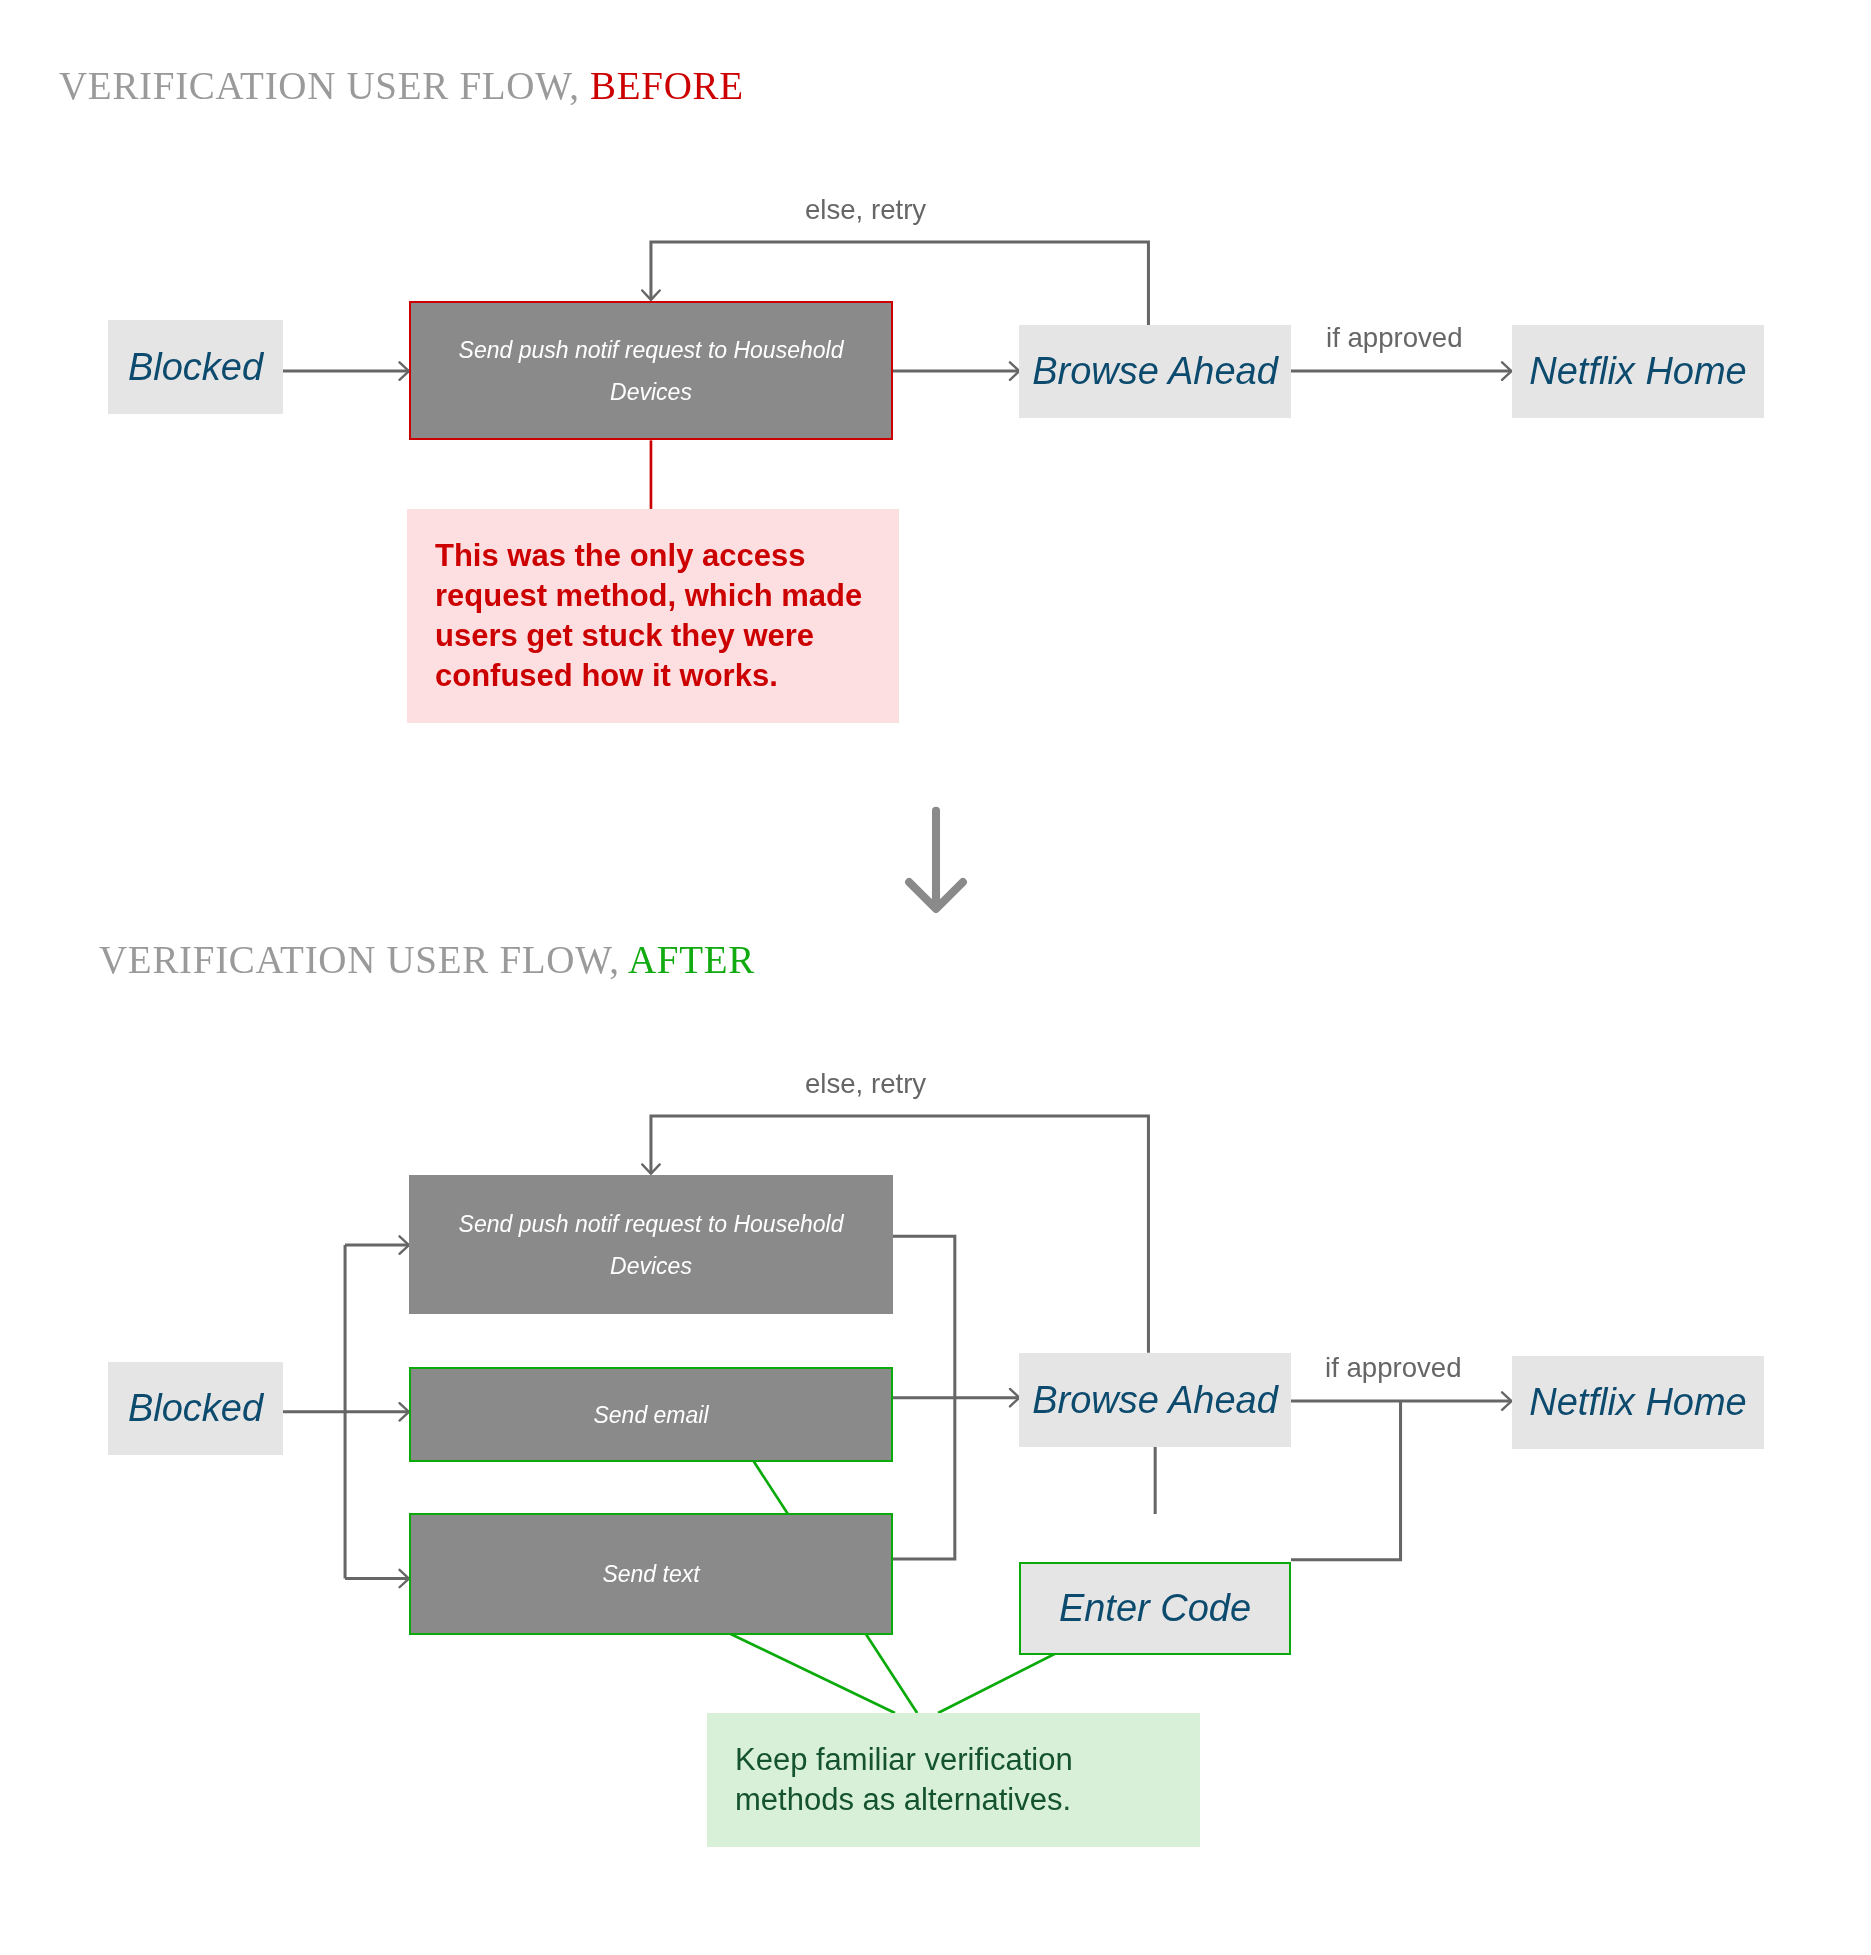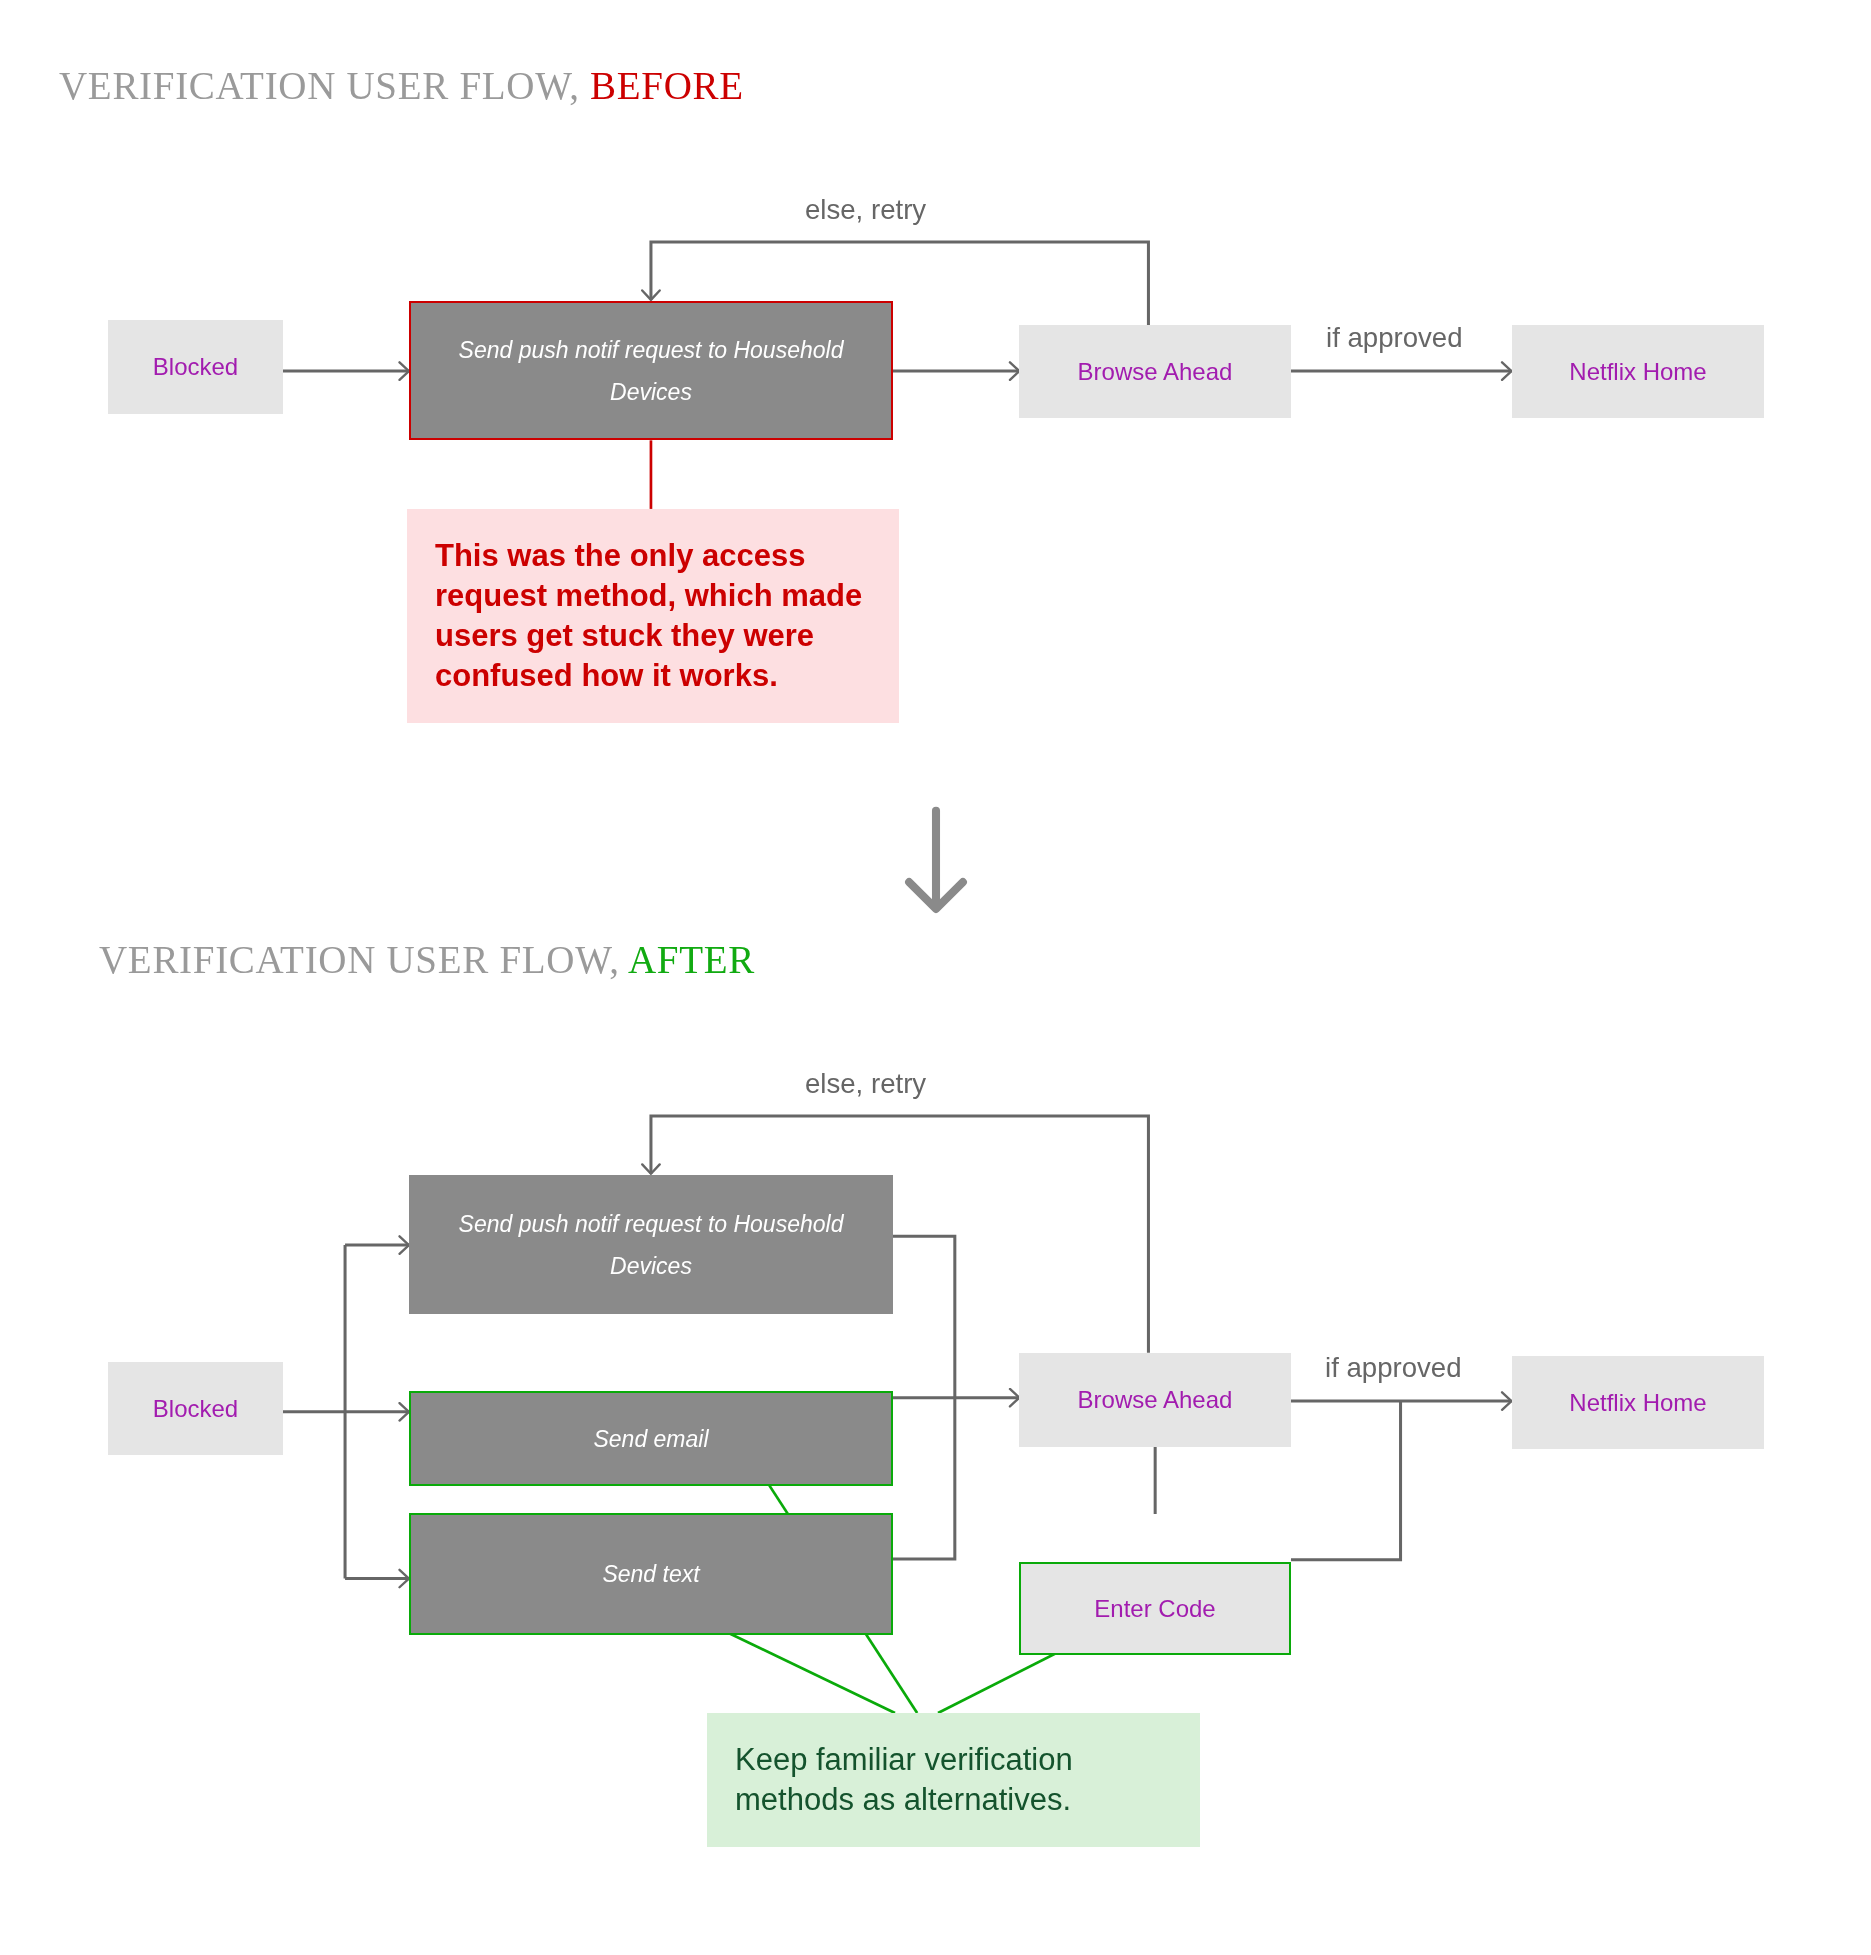--- a/index.html
+++ b/index.html
@@ -1,21 +1,21 @@
 <!DOCTYPE html>
 <html style="font-size:10.8px"><head>
 <meta charset="utf-8">
 <style>
   html, body { margin: 0; padding: 0; background: #ffffff; }
   body { width: 1872px; height: 1955px; position: relative; overflow: hidden; font-family: "Liberation Sans", "DejaVu Sans", sans-serif; }
   .title { position: absolute; left: 59px; font-family: Liberation Serif, serif; font-size: 39px; color: #9a9a9a; letter-spacing: 0.7px; white-space: nowrap; line-height: 1; }
   .title .accent-before { color: #cc0000; }
   .title .accent-after { color: #11aa11; }
   .box { position: absolute; box-sizing: border-box; display: flex; align-items: center; justify-content: center; text-align: center; }
-  .light { background: #e5e5e5; color: #a21caf; font-size: 24px; }
+  .light { background: #e5e5e5; color: #0c4a6e; font-size: 38px; font-style: italic; }
   .dark { background: #8a8a8a; color: #ffffff; font-size: 23px; font-style: italic; line-height: 42px; }
   .red-border { border: 2.7px solid #cc0000; }
   .green-border { border: 2.7px solid #0aaa0a; }
   .note { position: absolute; box-sizing: border-box; font-size: 31px; line-height: 40px; padding-left: 28px; display: flex; align-items: center; }
   .note-red { background: #fddfe1; color: #cc0000; }
   .note-green { background: #d8f0d8; color: #14532d; }
   .label { position: absolute; color: #666666; font-size: 27.6px; white-space: nowrap; line-height: 1; }
   svg.connectors { position: absolute; left: 0; top: 0; }
 </style>
 </head>
@@ -75,21 +75,21 @@
     <span>This was the only access request method, which made users get stuck they were confused how it works.</span>
   </div>
 
 <div class="title" style="top:940px;margin-left:40px;"><span>VERIFICATION USER FLOW, </span><span class="accent-after">AFTER</span></div>
 
 <div class="label" style="left:805px; top:1070px;">else, retry</div>
 <div class="label" style="left:1325px; top:1354px;">if approved</div>
 
 <div class="box light" style="left:108px; top:1362px; width:175px; height:93px;">Blocked</div>
 <div class="box dark" style="left:409px; top:1175px; width:484px; height:139px; padding:0 27px;">Send push notif request to Household Devices</div>
-<div class="box dark green-border" style="left:409px; top:1367px; width:484px; height:95px;margin-top:24px;">Send email</div>
+<div class="box dark green-border" style="left:409px; top:1367px; width:484px; height:95px;">Send email</div>
 <div class="box dark green-border" style="left:409px; top:1513px; width:484px; height:122px;">Send text</div>
 <div class="box light" style="left:1019px; top:1353px; width:272px; height:94px;">Browse Ahead</div>
 <div class="box light green-border" style="left:1019px; top:1514px; width:272px; height:93px;margin-top:48px;">Enter Code</div>
 <div class="box light" style="left:1512px; top:1356px; width:252px; height:93px;">Netflix Home</div>
 
 <div class="note note-green" style="left:707px; top:1713px; width:493px; height:134px; padding-right:20px;">
     <span>Keep familiar verification methods as alternatives.</span>
   </div>
 
 

